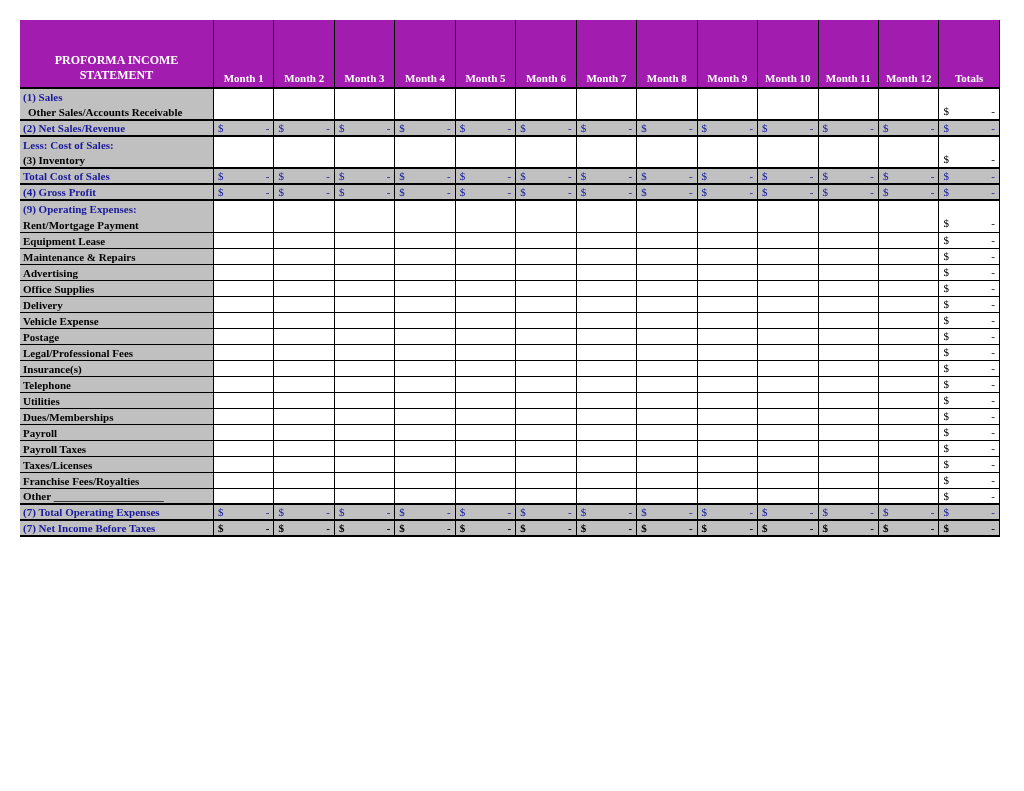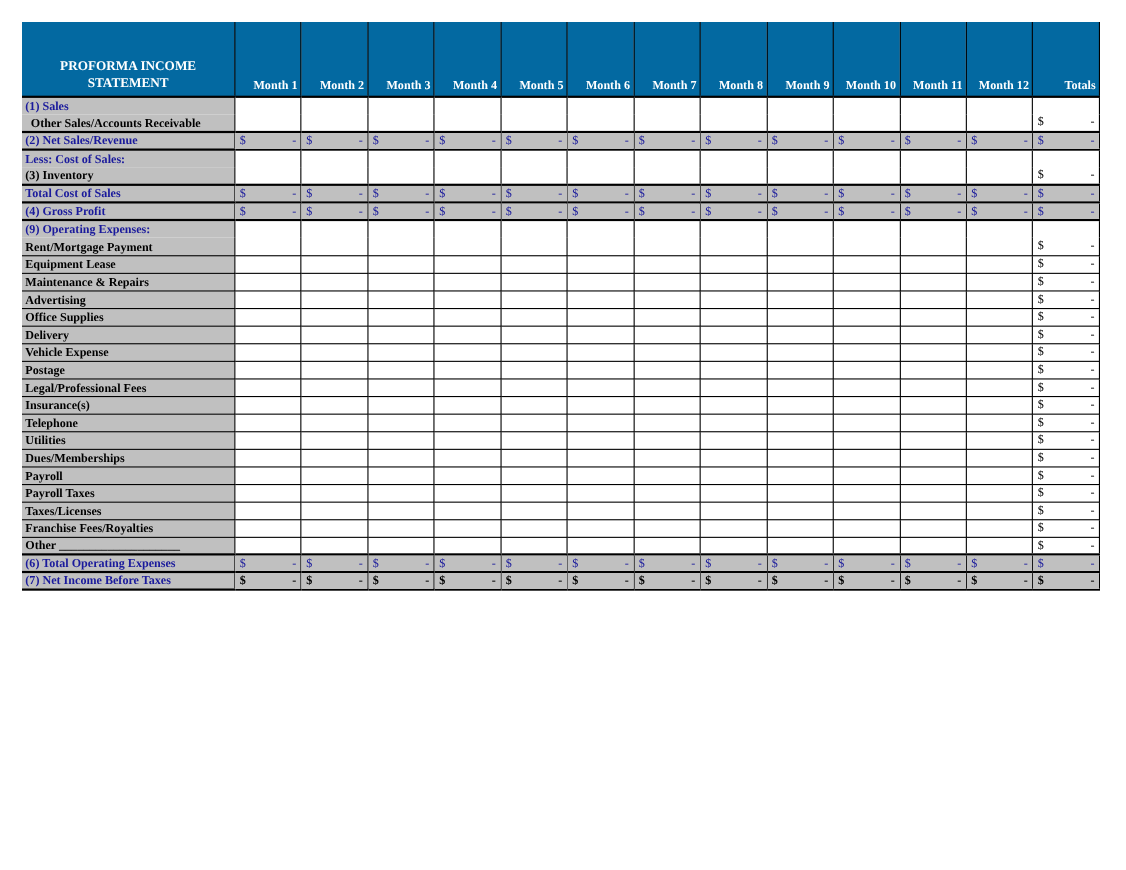--- a/index.html
+++ b/index.html
@@ -18,36 +18,36 @@
     padding: 1px 3px;
     font-size: 11px;
     vertical-align: bottom;
     box-sizing: border-box;
   }
   col.label-col { width: 192px; }
   col.month-col { width: 60px; }
   col.total-col { width: 60px; }
 
   .hdr {
-    background: #0369a1;
+    background: #a21caf;
     color: #fff;
     font-weight: bold;
     text-align: center;
     vertical-align: bottom;
     border-right: 1px solid #000;
     border-bottom: 2px solid #000;
     height: 68px;
     margin-top: 42px;
   }
   .hdr-title {
     text-align: center;
     padding-bottom: 4px;
     font-size: 12px;
   }
-  .hdr-month { padding-bottom: 3px; text-align: right; }
+  .hdr-month { padding-bottom: 3px; }
 
   .grey { background: #c0c0c0; }
   .boldblue { color: #1a1a9c; font-weight: bold; }
   .boldblack { color: #000; font-weight: bold; }
   .indent { padding-left: 8px; }
   .lbl { border-right: 1px solid #000; }
 
   .row-thick td { border-top: 2px solid #000; border-bottom: 2px solid #000; }
   .row-thin td { border-bottom: 1px solid #000; }
 
@@ -689,21 +689,21 @@
         <td class="cell"></td>
         <td class="cell"></td>
         <td class="cell"></td>
         <td class="cell"></td>
         <td class="cell cell-total">
           <span class="dollar">$</span>
           <span class="dash">-</span>
         </td>
       </tr>
       <tr class="row-thick">
-        <td class="lbl boldblue grey">(6) Total Operating Expenses</td>
+        <td class="lbl boldblue grey">(7) Total Operating Expenses</td>
         <td class="cell cell-blue grey">
           <span class="dollar">$</span>
           <span class="dash">-</span>
         </td>
         <td class="cell cell-blue grey">
           <span class="dollar">$</span>
           <span class="dash">-</span>
         </td>
         <td class="cell cell-blue grey">
           <span class="dollar">$</span>

